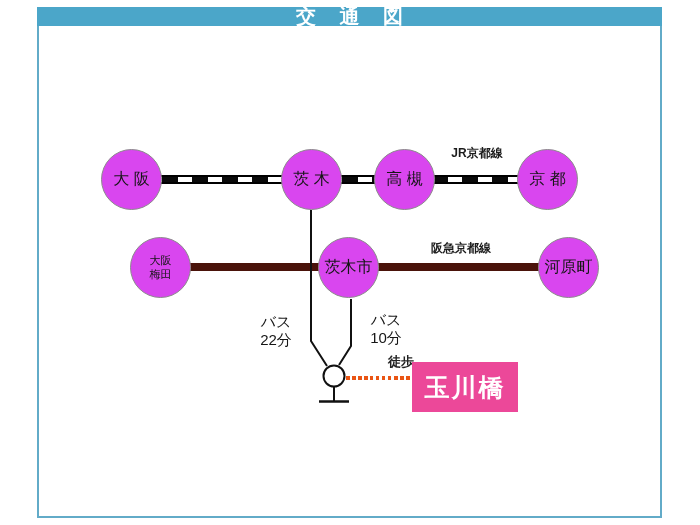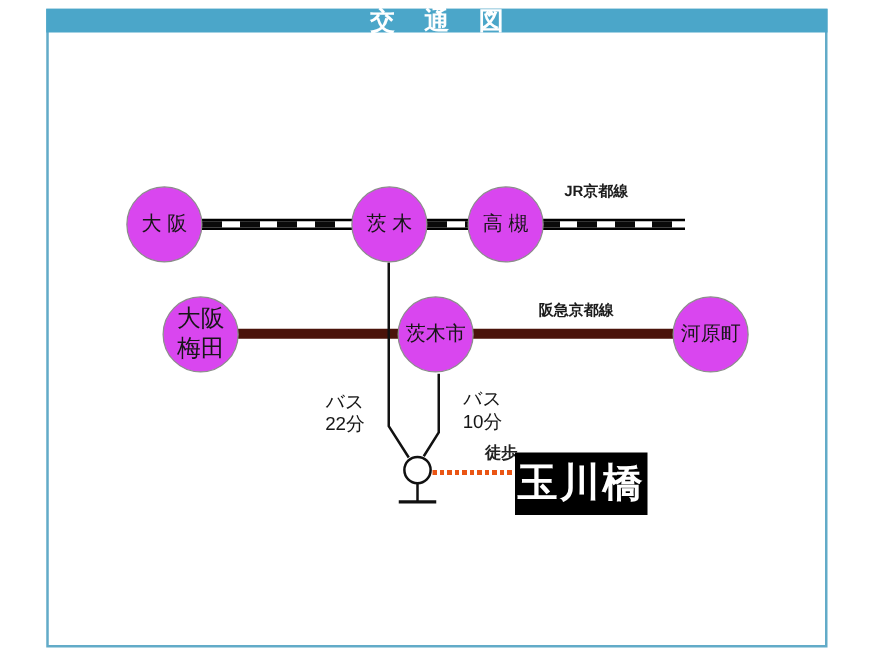--- a/index.html
+++ b/index.html
@@ -31,21 +31,21 @@
   
   svg.overlay { position:absolute; left:0; top:0; z-index:3; pointer-events:none; }
   
   .station {
     position:absolute; width:61px; height:61px; border-radius:50%;
     background:#d946ef; border:1.6px solid #8c8c8c; box-sizing:border-box;
     display:flex; flex-direction:column; align-items:center; justify-content:center;
     color:#161616; z-index:4; text-align:center;
   }
   .station .nm   { font-size:16px; font-weight:500; white-space:nowrap; }
-  .station .nm2  { font-size:19px; font-weight:500; line-height:1.25; white-space:nowrap; }
+  .station .nm2  { font-size:11px; font-weight:500; line-height:1.25; white-space:nowrap; }
   
   .line-label {
     position:absolute; font-size:12px; font-weight:bold; color:#1c1c1c;
     text-align:center; z-index:5; white-space:nowrap;
   }
   .bus-label {
     position:absolute; font-size:15px; color:#161616; text-align:center;
     line-height:1.2; z-index:5; white-space:nowrap;
   }
   .walk-label {
@@ -56,22 +56,22 @@
     position:absolute; left:344px; top:384px; width:90px; text-align:left;
     font-size:17px; color:#161616; z-index:5; white-space:nowrap;
   }
   .walk-dots {
     position:absolute; left:346px; top:376px; width:64px; height:4px;
     background:repeating-linear-gradient(90deg,#ea5514 0 3.5px,transparent 3.5px 6px);
     z-index:5;
   }
   .destination {
     position:absolute; left:412px; top:362px; width:106px; height:50px;
-    background:#000000; color:#ffffff; display:flex; align-items:center; justify-content:center;
-    font-size:32px; font-weight:bold; letter-spacing:2px; z-index:6; white-space:nowrap;
+    background:#ec4899; color:#ffffff; display:flex; align-items:center; justify-content:center;
+    font-size:25px; font-weight:bold; letter-spacing:2px; z-index:6; white-space:nowrap;
   }
 </style>
 </head>
 <body>
 
 <div id="page">
 
   <div class="frame"></div>
 
   <div class="header-bar">
@@ -93,20 +93,23 @@
 
   <div class="station" style="left:101px; top:149px;">
     <span class="nm">大 阪</span>
   </div>
   <div class="station" style="left:281px; top:149px;">
     <span class="nm">茨 木</span>
   </div>
   <div class="station" style="left:374px; top:149px;">
     <span class="nm">高 槻</span>
   </div>
+  <div class="station" style="left:517px; top:149px;">
+    <span class="nm">京 都</span>
+  </div>
 
   <div class="station" style="left:130px; top:237px;">
     <span class="nm2">大阪</span>
     <span class="nm2">梅田</span>
   </div>
   <div class="station" style="left:318px; top:237px;">
     <span class="nm">茨木市</span>
   </div>
   <div class="station" style="left:538px; top:237px;">
     <span class="nm">河原町</span>

